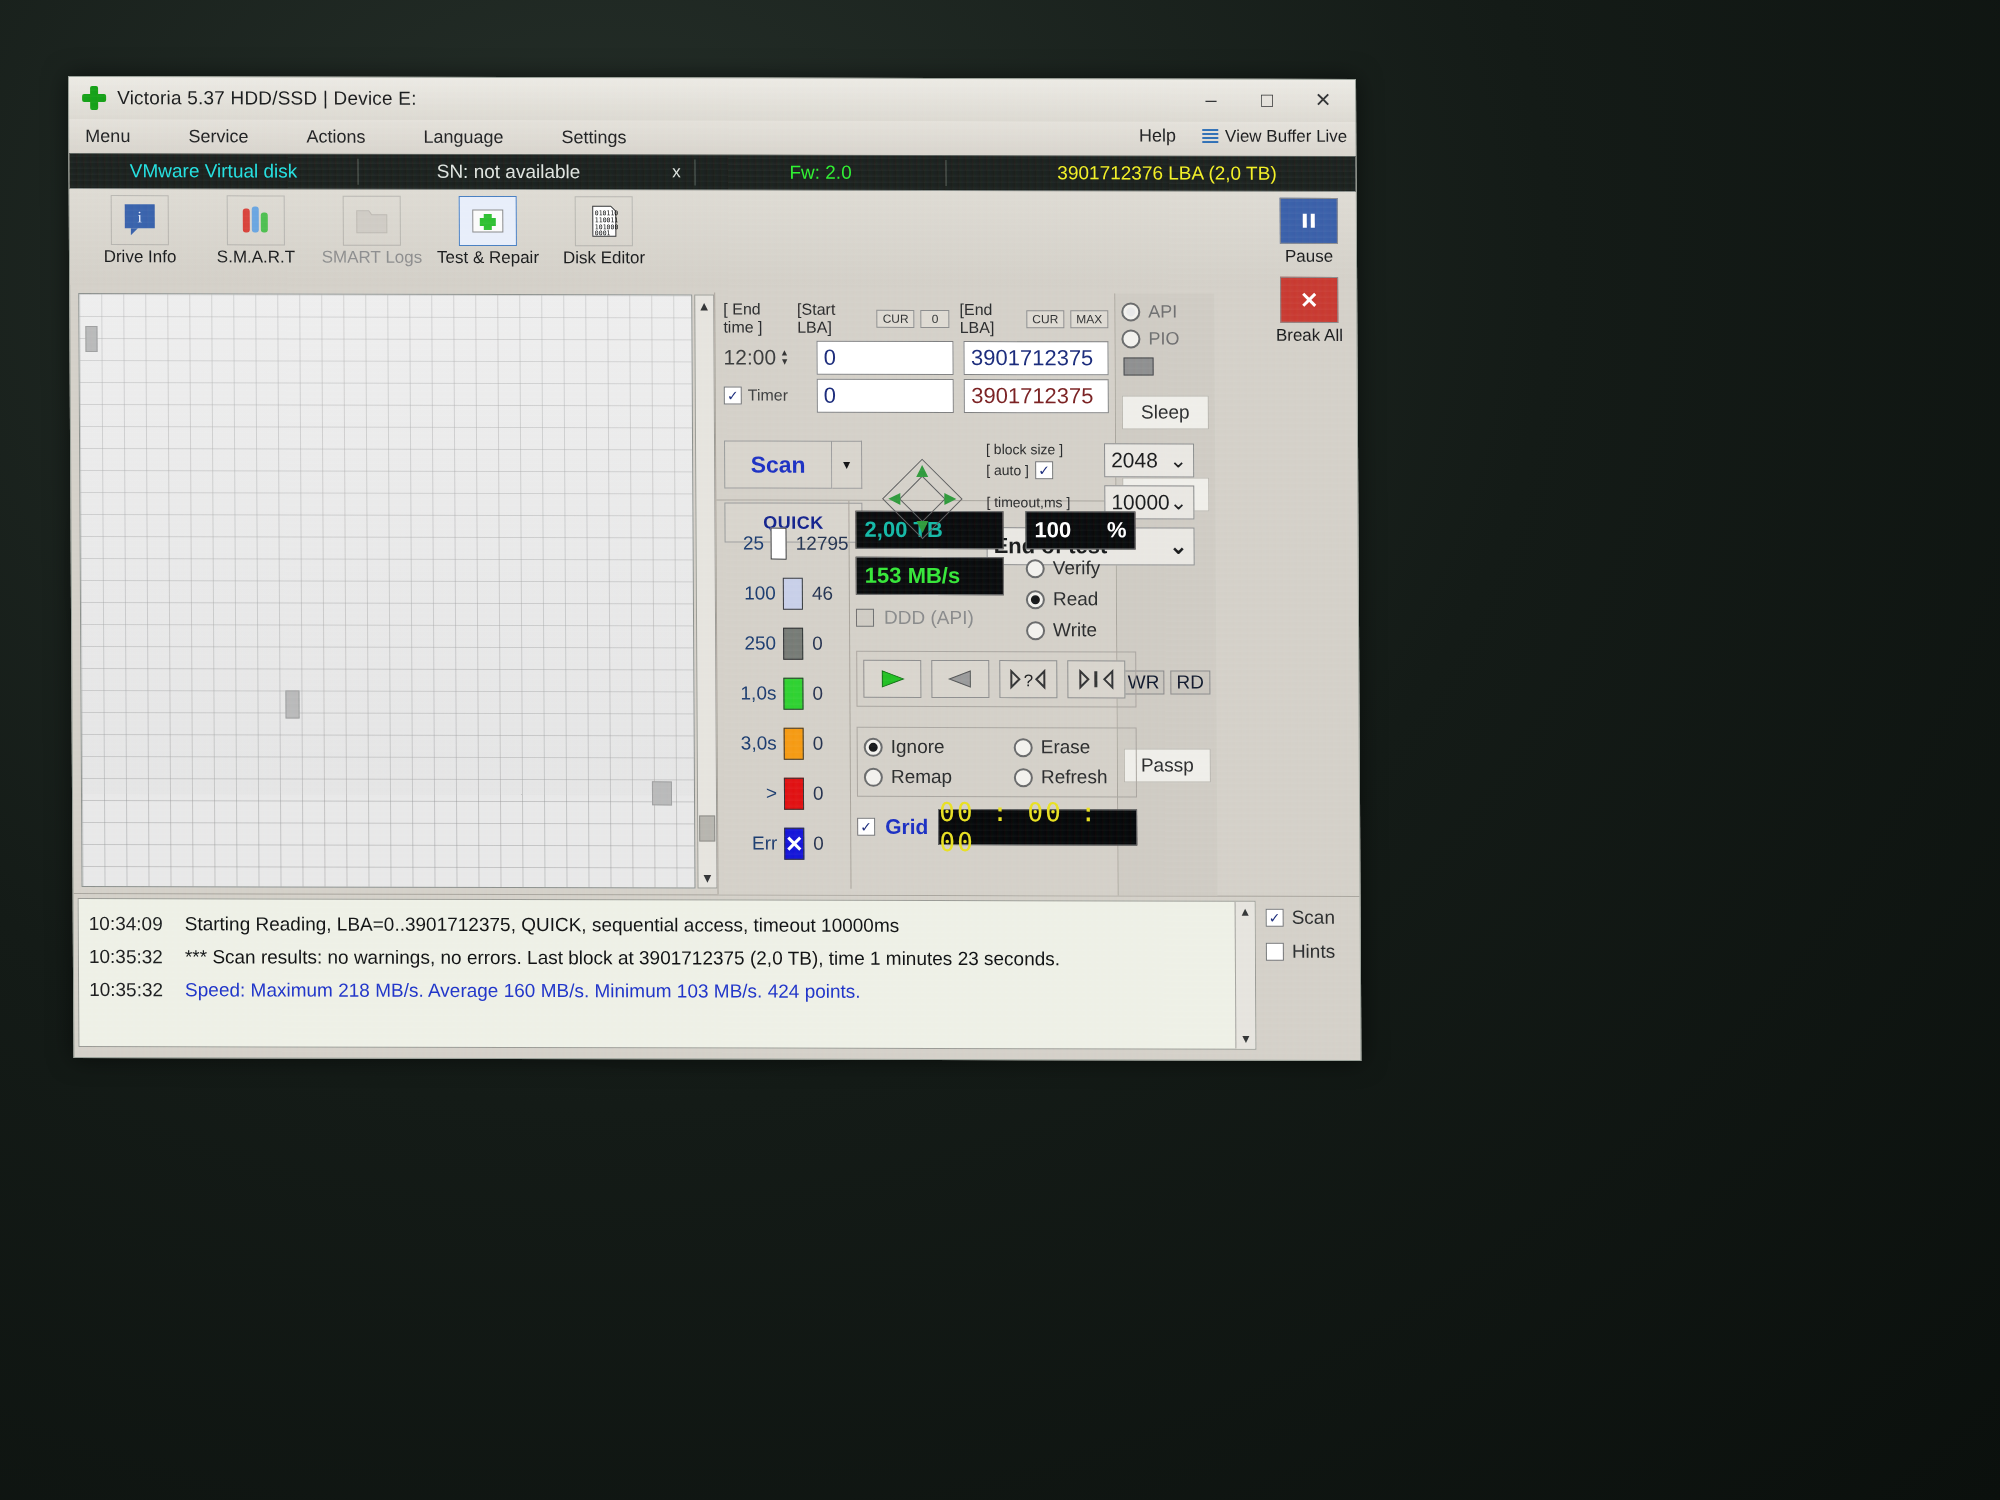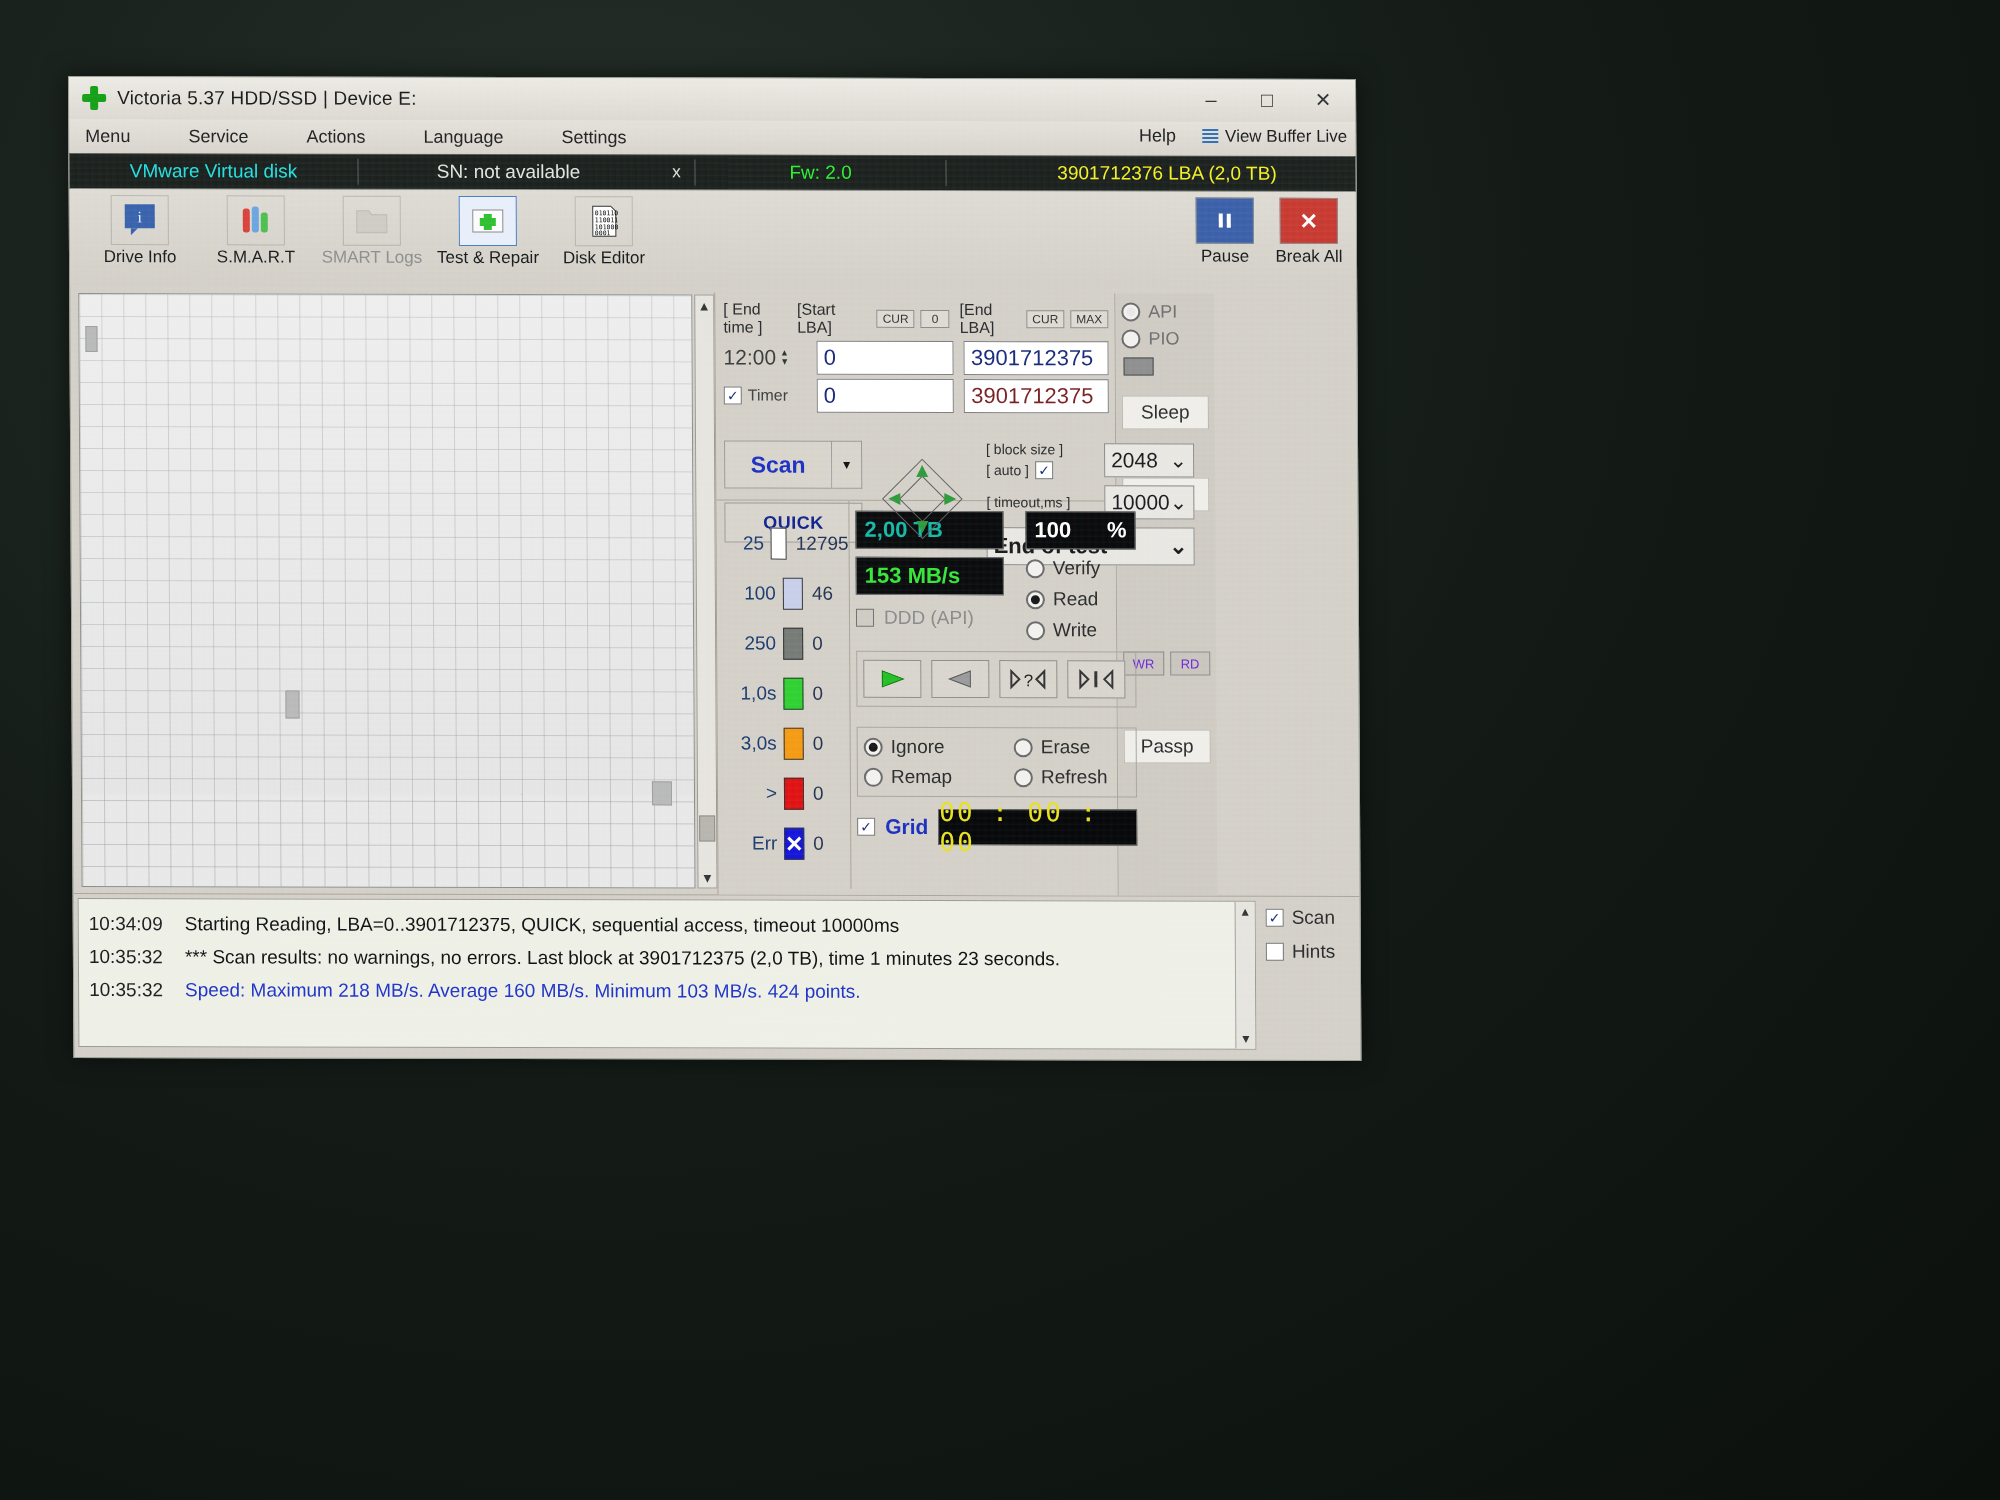--- a/index.html
+++ b/index.html
@@ -104,21 +104,21 @@
   .tool {
     width: 116px; display:flex; flex-direction:column; align-items:center; gap: 2px;
   }
   .tool-ico {
     width: 58px; height: 50px; display:flex; align-items:center; justify-content:center;
     border: 1px solid rgba(120,120,120,0.35);
   }
   .tool-ico.sel { border:1px solid #4a7fc1; background:#e8eefa; }
   .tool-lbl { font-size: 17px; color:#1a1a1a; white-space:nowrap; }
   .tool-lbl.dim { color: #8d8d8d; }
-  .toolbar-right { position:absolute; right: 10px; top: 6px; display:flex; gap: 10px; }
+  .toolbar-right { position:absolute; right: 10px; top: 6px; display:flex; gap: 10px; flex-direction: column; }
   .tbtn { width: 74px; display:flex; flex-direction:column; align-items:center; gap:3px; }
   .tbtn-ico { width: 58px; height: 46px; display:flex; align-items:center; justify-content:center;
               border:1px solid #8b8b8b; }
   .tbtn-ico.blue { background:#3b5fa8; }
   .tbtn-ico.red  { background:#c8392f; }
 
   
   .body-row { display:flex; height: 608px; }
   
   .graph-wrap { position: relative; width: 640px; margin: 4px 0 0 4px; }
@@ -226,21 +226,21 @@
     background:#cfcbc3; padding: 8px 6px 0 6px;
   }
   .sb-radio { display:flex; align-items:center; gap:8px; font-size:18px; color:#6f6f6f; margin-bottom:6px;}
   .sb-swatch { width: 30px; height:18px; background:#8f8f8f; border:1px solid #4a4a4a; margin: 8px 0 20px 2px;}
   .sb-btn {
     background:#efeee9; border:1px solid #b6b2aa; height:34px;
     display:flex; align-items:center; justify-content:center; font-size:19px; color:#2c2c2c;
   }
   .wr-rd { display:flex; gap:6px; }
   .wr-btn { flex:1; border:1px solid #8b8b8b; background:#c9c5bd; height:24px;
-            display:flex;align-items:center;justify-content:center;font-size:13px;color:#6d28d9;}
+            display:flex;align-items:center;justify-content:center;font-size:19px;color:#0f172a;margin-top:19px;}
 
   
   .logwrap { display:flex; height: 158px; border-top:1px solid #a8a49c; }
   .log {
     flex:1; background:#eef0e6; border:1px solid #9a9a94; margin: 4px;
     position:relative; padding: 8px 10px; overflow:hidden;
   }
   .log-line { display:flex; gap: 22px; font-size: 19px; line-height: 33px; white-space:nowrap;}
   .log-time { color:#1c1c1c; font-family:"Liberation Sans", sans-serif; }
   .log-msg.black { color:#101010; }

